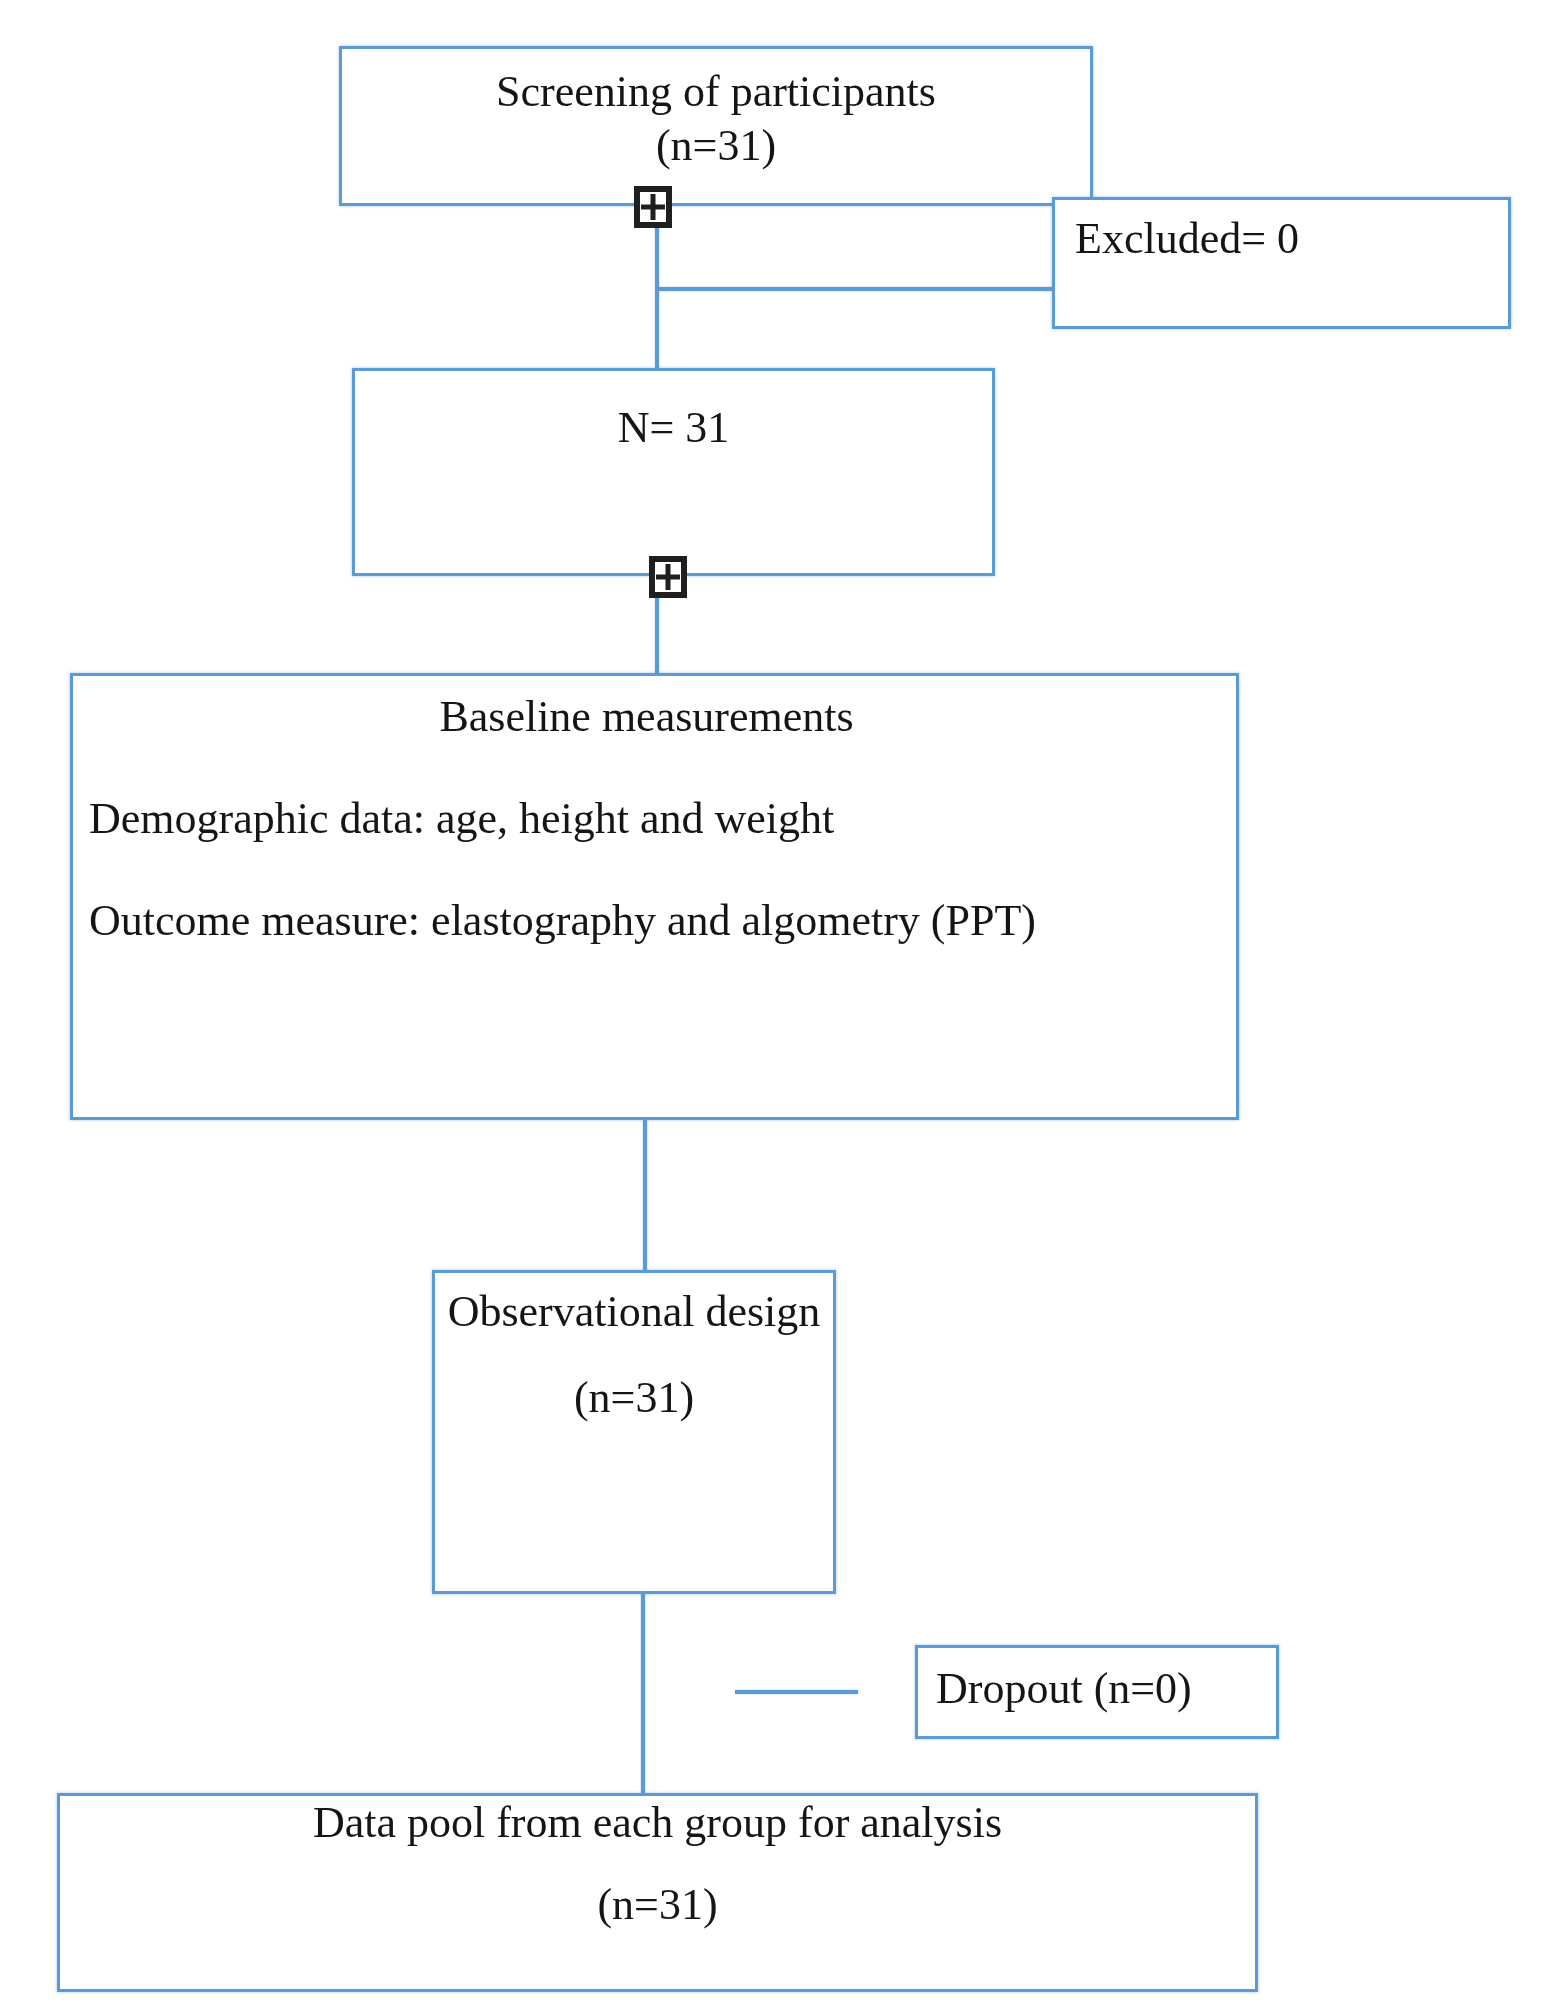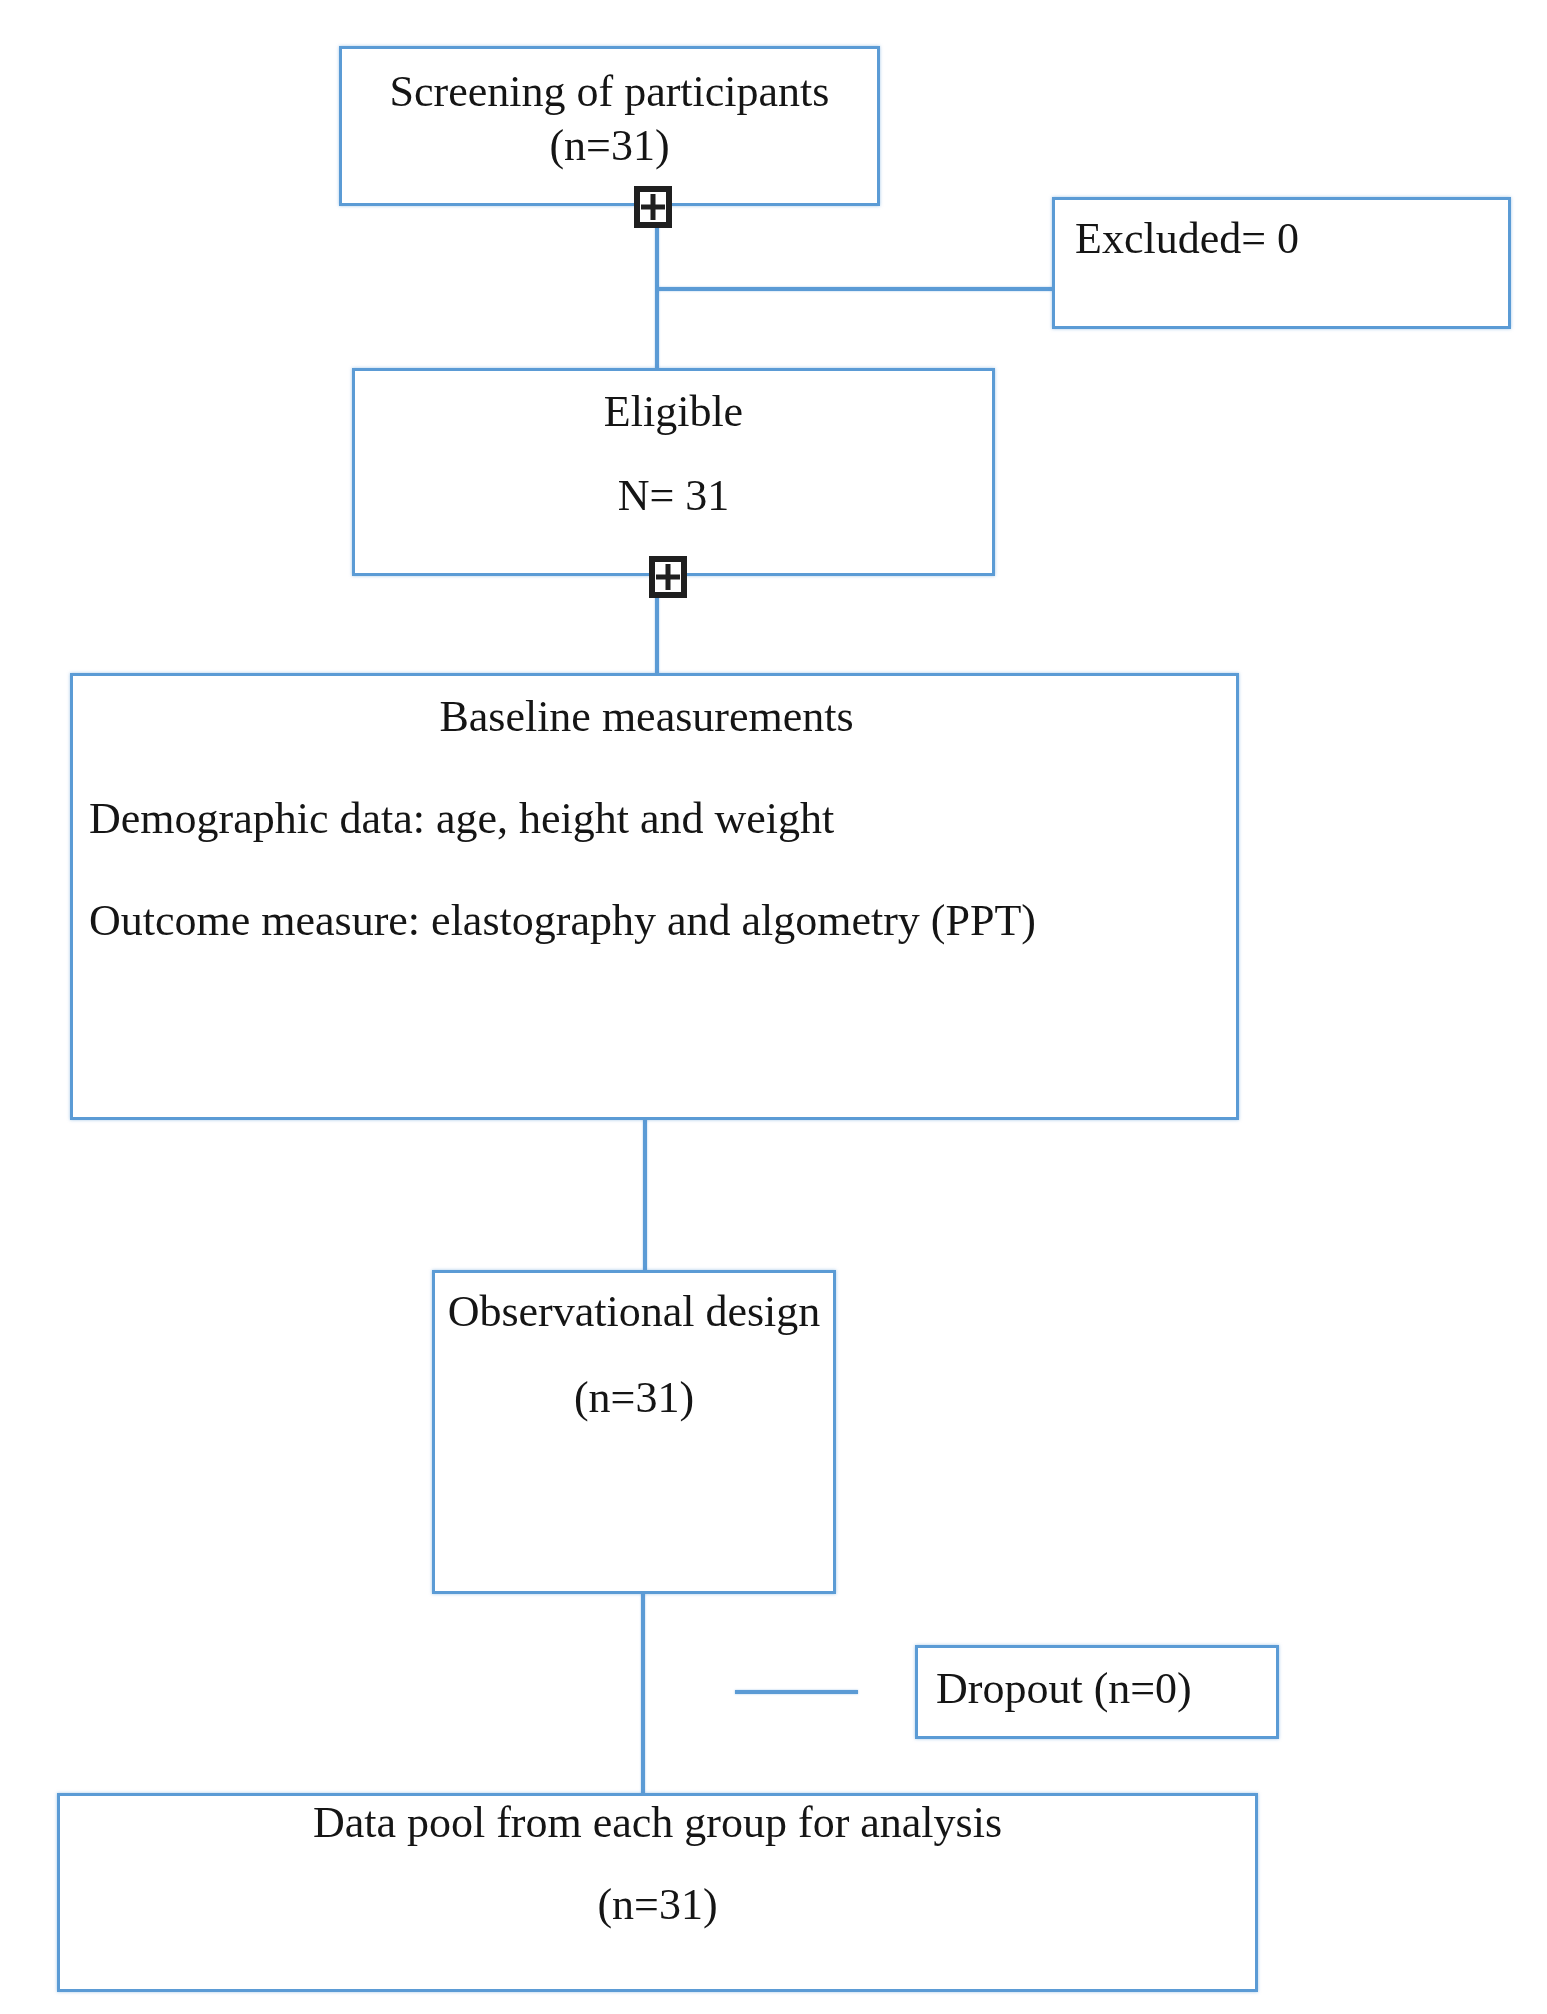--- a/index.html
+++ b/index.html
@@ -45,21 +45,21 @@
     background:#1f1f1f;
   }
   .anchor::after{
     content:"";position:absolute;
     top:50%;left:1px;right:1px;height:5px;
     transform:translateY(-50%);
     background:#1f1f1f;
   }
 
   
-  #box-screening{left:339px;top:46px;width:541px;height:160px;padding-top:16px;}
+  #box-screening{left:339px;top:46px;width:754px;height:160px;padding-top:16px;}
   #box-excluded{left:1052px;top:197px;width:459px;height:132px;padding:12px 10px 0 20px;}
   #box-eligible{left:352px;top:368px;width:643px;height:208px;}
   #box-eligible .l1{margin-top:14px;}
   #box-eligible .l2{margin-top:30px;}
   #box-baseline{left:70px;top:673px;width:1169px;height:447px;padding-left:16px;padding-right:32px;}
   #box-baseline .title{margin-top:14px;text-align:center;}
   #box-baseline .item1{margin-top:48px;text-align:left;}
   #box-baseline .item2{margin-top:48px;text-align:left;}
   #box-observational{left:407px;top:1270px;width:404px;height:324px;margin-left:25px;}
   #box-observational .l1{margin-top:12px;}
@@ -99,21 +99,20 @@
   <div class="box centered" id="box-screening">
     <span class="line">Screening of participants</span>
     <span class="line">(n=31)</span>
   </div>
 
   <div class="box" id="box-excluded">
     <span class="line">Excluded= 0</span>
   </div>
 
   <div class="box centered" id="box-eligible">
-    <span class="line l1">Eligible</span>
     <span class="line l2">N= 31</span>
   </div>
 
   <div class="box" id="box-baseline">
     <span class="line title">Baseline measurements</span>
     <span class="line item1">Demographic data: age, height and weight</span>
     <span class="line item2">Outcome measure: elastography and algometry (PPT)</span>
   </div>
 
   <div class="box centered" id="box-observational">

